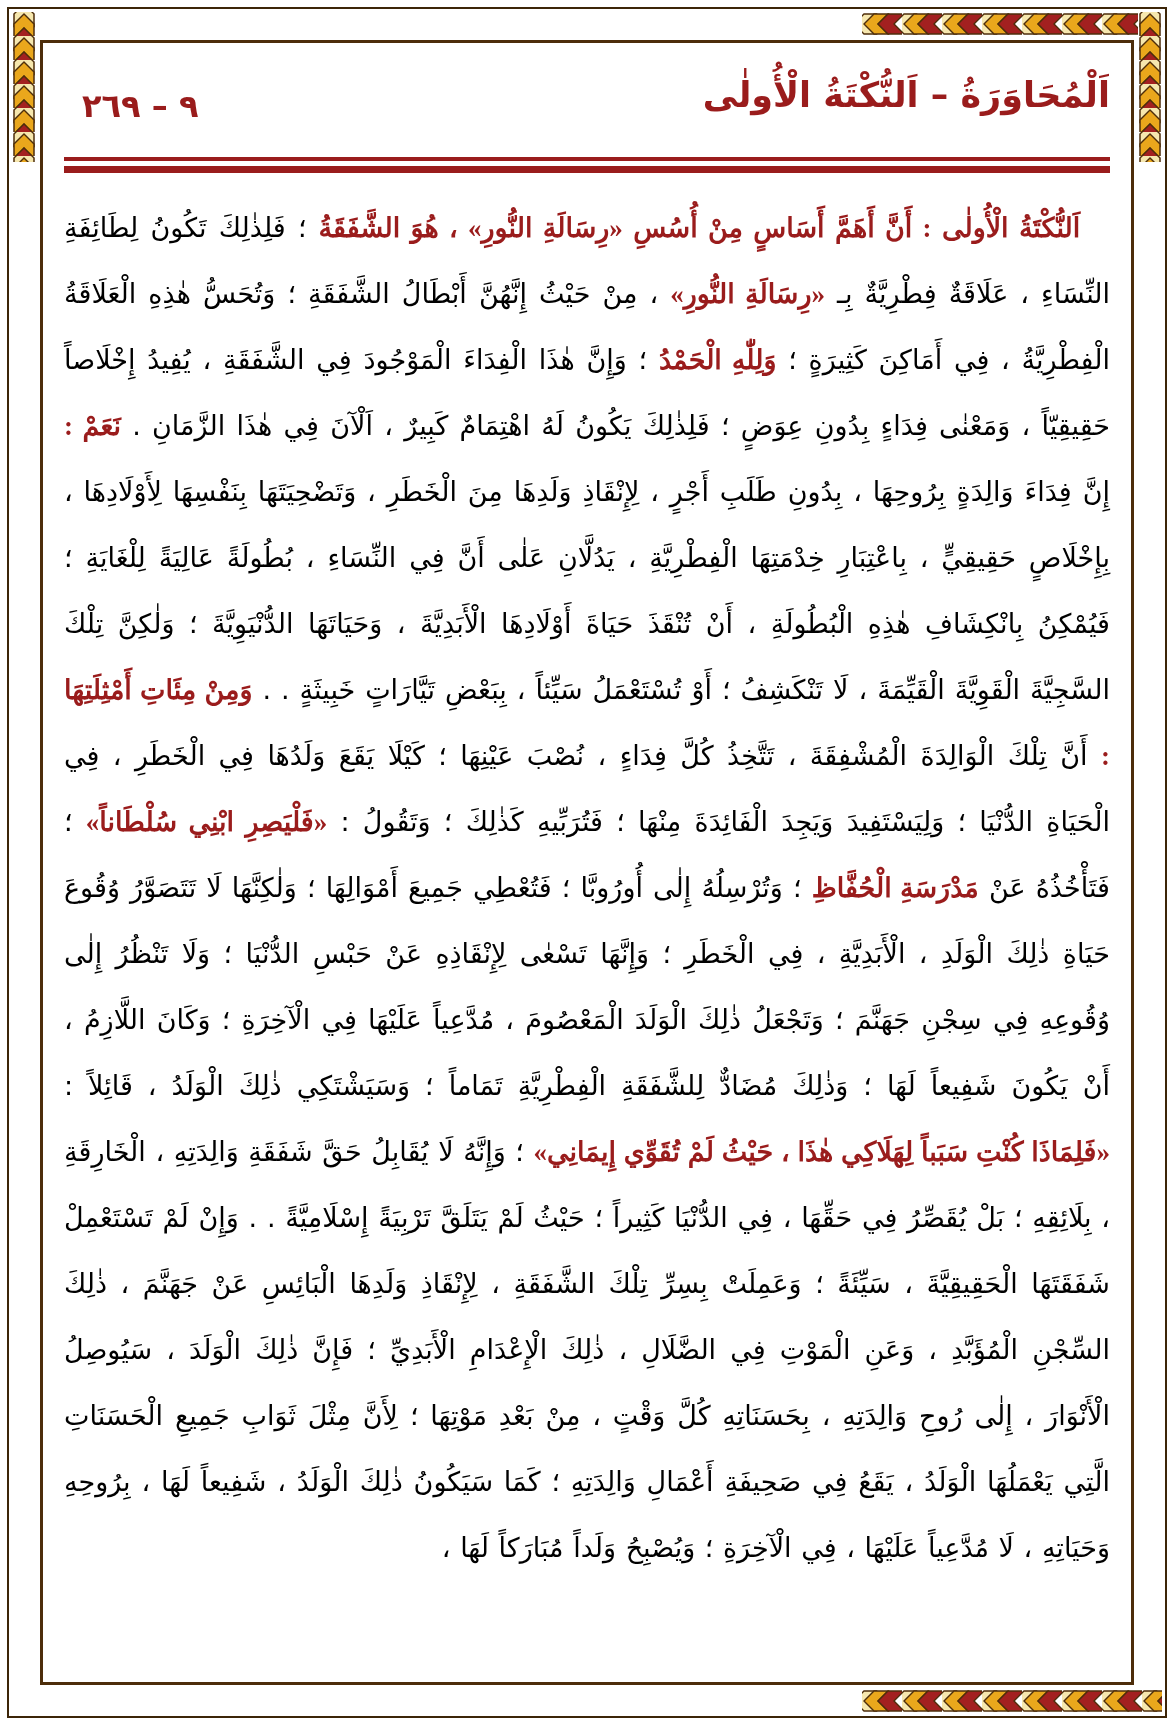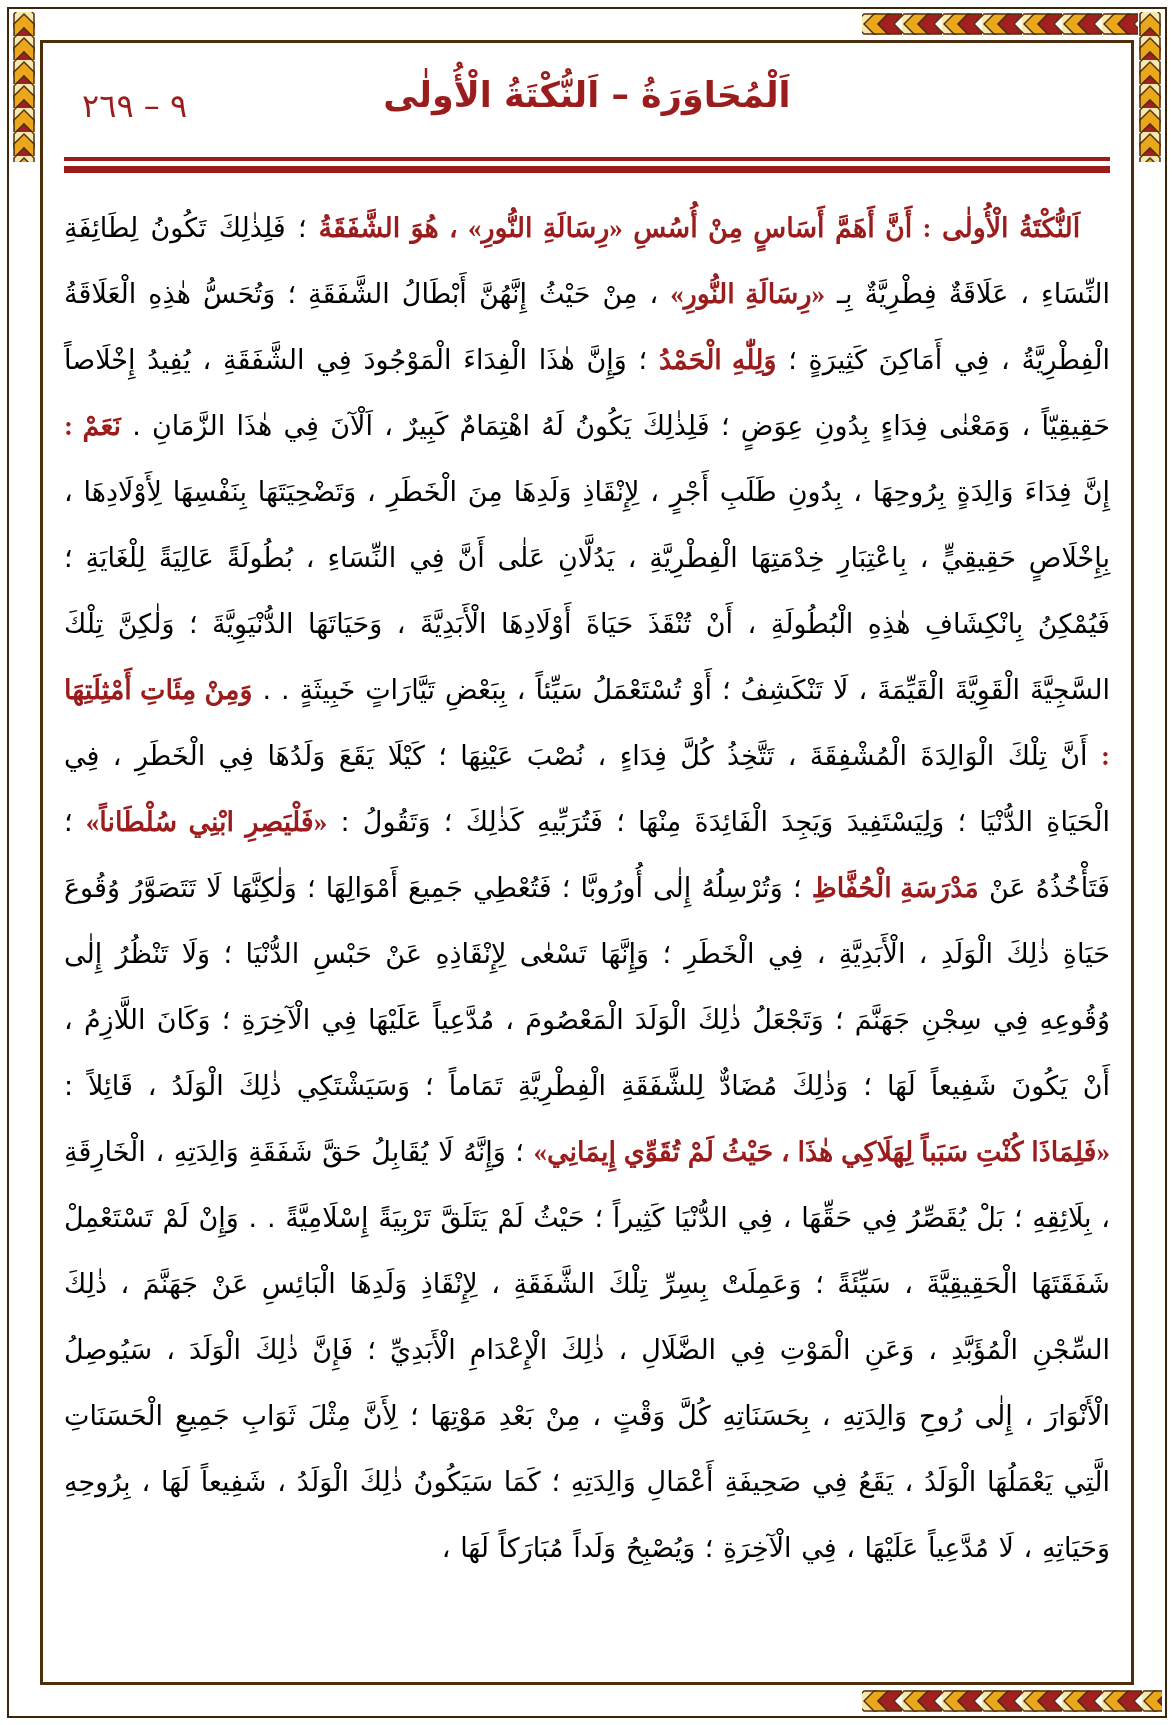--- a/index.html
+++ b/index.html
@@ -37,29 +37,28 @@
   }
   .header-row {
     position: relative;
     height: 78px;
     margin-top: 14px;
   }
   .page-number {
     position: absolute;
     left: 18px; top: 18px;
     color: var(--accent, #9a1c1c);
-    font-weight: normal;
+    font-weight: bold;
     font-size: 32px;
     letter-spacing: 2px;
     white-space: nowrap;
   }
   .page-title {
     position: absolute;
     left: 0; right: 0; top: 6px;
-    text-align: center;
     color: var(--accent, #9a1c1c);
     font-weight: bold;
     font-size: 35px;
     white-space: nowrap;
   }
   .double-rule { margin-top: 10px; }
   .double-rule .thin  { height: 4px; background: var(--accent, #9a1c1c); }
   .double-rule .gap   { height: 5px; background: transparent; }
   .double-rule .thick { height: 7px; background: var(--accent, #9a1c1c); }
 

